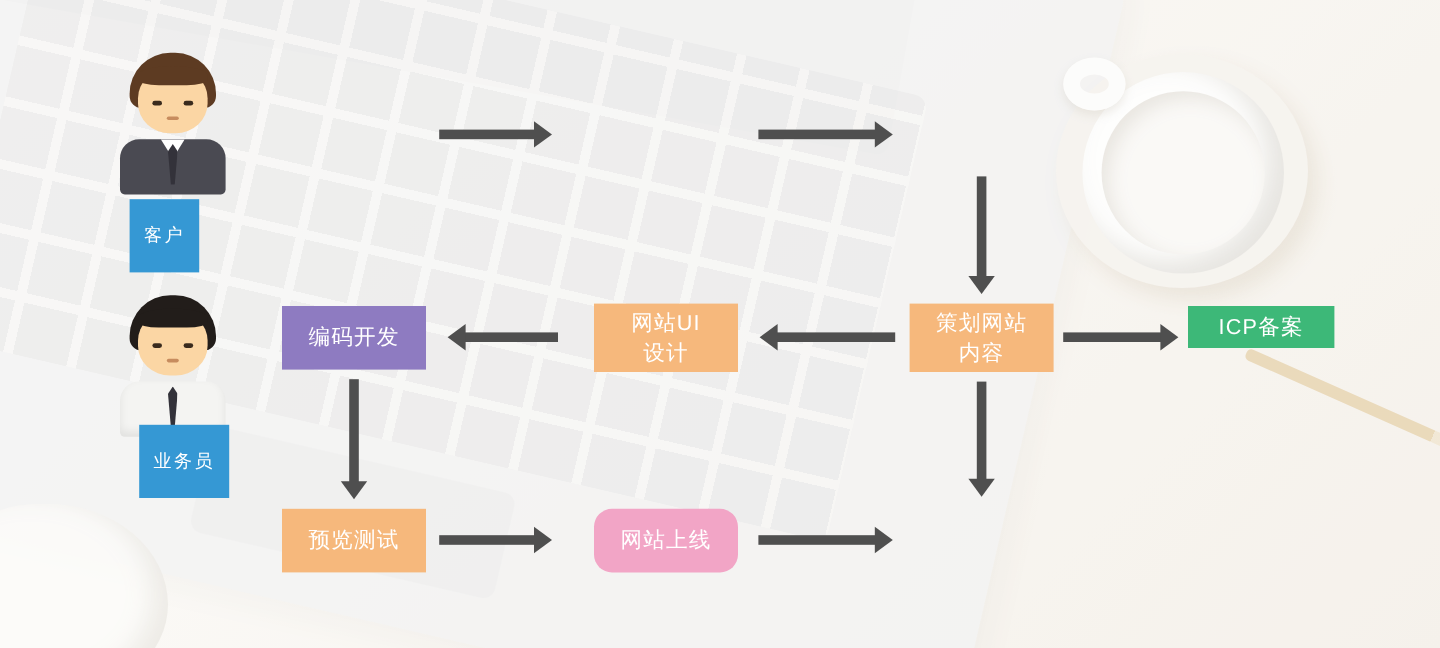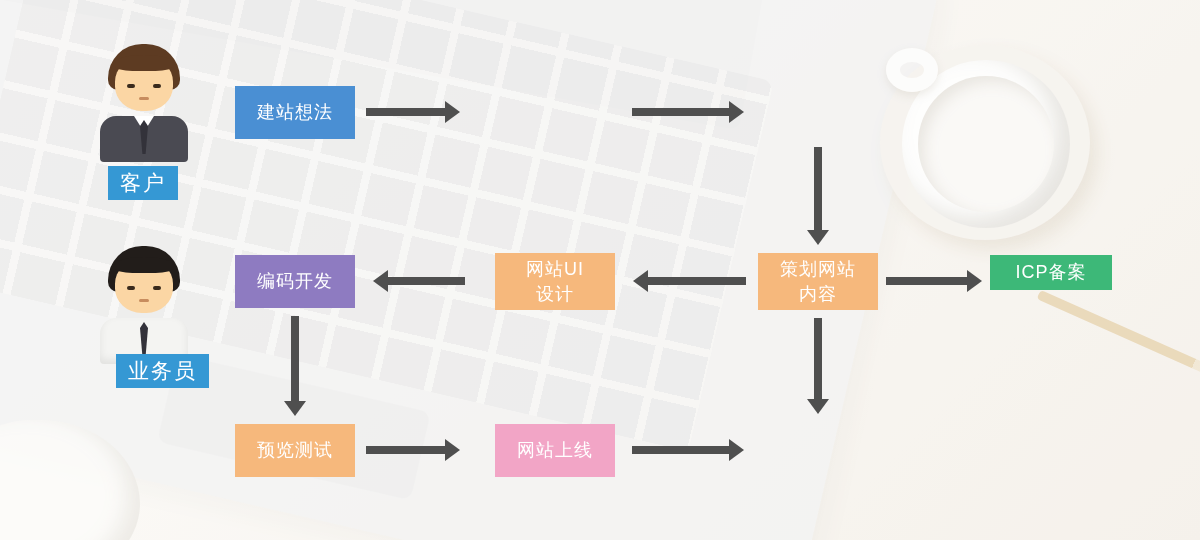--- a/index.html
+++ b/index.html
@@ -89,22 +89,22 @@
   .av-fringe{position:absolute;left:0;top:-2px;width:58px;height:16px;border-radius:50% 50% 30% 30%;}
   .av-eye{position:absolute;top:27px;width:8px;height:4px;border-radius:2px;background:#3a2b1d;}
   .av-eye.l{left:12px;} .av-eye.r{right:12px;}
   .av-mouth{position:absolute;left:24px;top:40px;width:10px;height:3px;border-radius:2px;background:#c78c5e;}
   .av-body{position:absolute;bottom:0;left:4px;width:88px;height:46px;border-radius:16px 16px 4px 4px;}
   .body-suit{background:#4a4a52;}
   .body-shirt{background:#f4f4f2;box-shadow:inset 0 -4px 8px rgba(0,0,0,.08);}
   .av-collar{position:absolute;left:34px;top:0;width:20px;height:16px;background:#fff;clip-path:polygon(0 0,100% 0,50% 100%);}
   .av-tie{position:absolute;left:40px;top:4px;width:8px;height:34px;background:#33323a;clip-path:polygon(50% 0,100% 18%,70% 100%,30% 100%,0 18%);}
   .badge{
-    position:absolute;z-index:7;color:#fff;font-size:21px;letter-spacing:2px;
-    background:var(--badge-color);padding:3px 12px;text-align:right;
+    position:absolute;z-index:7;color:#fff;font-size:15px;letter-spacing:2px;
+    background:var(--badge-color);padding:21px 12px;text-align:right;
   }
 </style>
 </head>
 <body>
 
 <div class="stage">
 
   <div class="bg">
     <div class="laptop-lid"></div>
     <div class="laptop-base">
@@ -143,31 +143,30 @@
       <div class="av-eye l"></div>
       <div class="av-eye r"></div>
       <div class="av-mouth"></div>
     </div>
     <div class="av-body body-shirt">
       <div class="av-tie"></div>
     </div>
   </div>
   <div class="badge" style="left:116px;top:354px">业务员</div>
 
-  <div class="node" style="left: 235px; top: 86px; width: 120px; height: 53px; background-color: rgb(74, 143, 211);">建站想法</div>
 
   <div class="node" style="left: 235px; top: 255px; width: 120px; height: 53px; background-color: rgb(142, 123, 193);">编码开发</div>
   <div class="node" style="left: 495px; top: 253px; width: 120px; height: 57px; background-color: rgb(246, 184, 124);">网站UI
 设计</div>
   <div class="node" style="left: 758px; top: 253px; width: 120px; height: 57px; background-color: rgb(246, 184, 124);">策划网站
 内容</div>
   <div class="node" style="left: 990px; top: 255px; width: 122px; height: 35px; background-color: rgb(61, 184, 120);">ICP备案</div>
 
   <div class="node" style="left: 235px; top: 424px; width: 120px; height: 53px; background-color: rgb(246, 184, 124);">预览测试</div>
-  <div class="node" style="left: 495px; top: 424px; width: 120px; height: 53px; background-color: rgb(242, 165, 198);">网站上线</div>
+  <div class="node" style="left: 495px; top: 424px; width: 120px; height: 53px; background-color: rgb(242, 165, 198); border-radius: 15px;">网站上线</div>
 
   <div class="arrow arrow-right" style="left:366px;top:101px;width:94px"></div>
   <div class="arrow arrow-right" style="left:632px;top:101px;width:112px"></div>
   <div class="arrow arrow-down" style="left:807px;top:147px;height:98px"></div>
   <div class="arrow arrow-left" style="left:633px;top:270px;width:113px"></div>
   <div class="arrow arrow-left" style="left:373px;top:270px;width:92px"></div>
   <div class="arrow arrow-right" style="left:886px;top:270px;width:96px"></div>
   <div class="arrow arrow-down" style="left:284px;top:316px;height:100px"></div>
   <div class="arrow arrow-down" style="left:807px;top:318px;height:96px"></div>
   <div class="arrow arrow-right" style="left:366px;top:439px;width:94px"></div>

